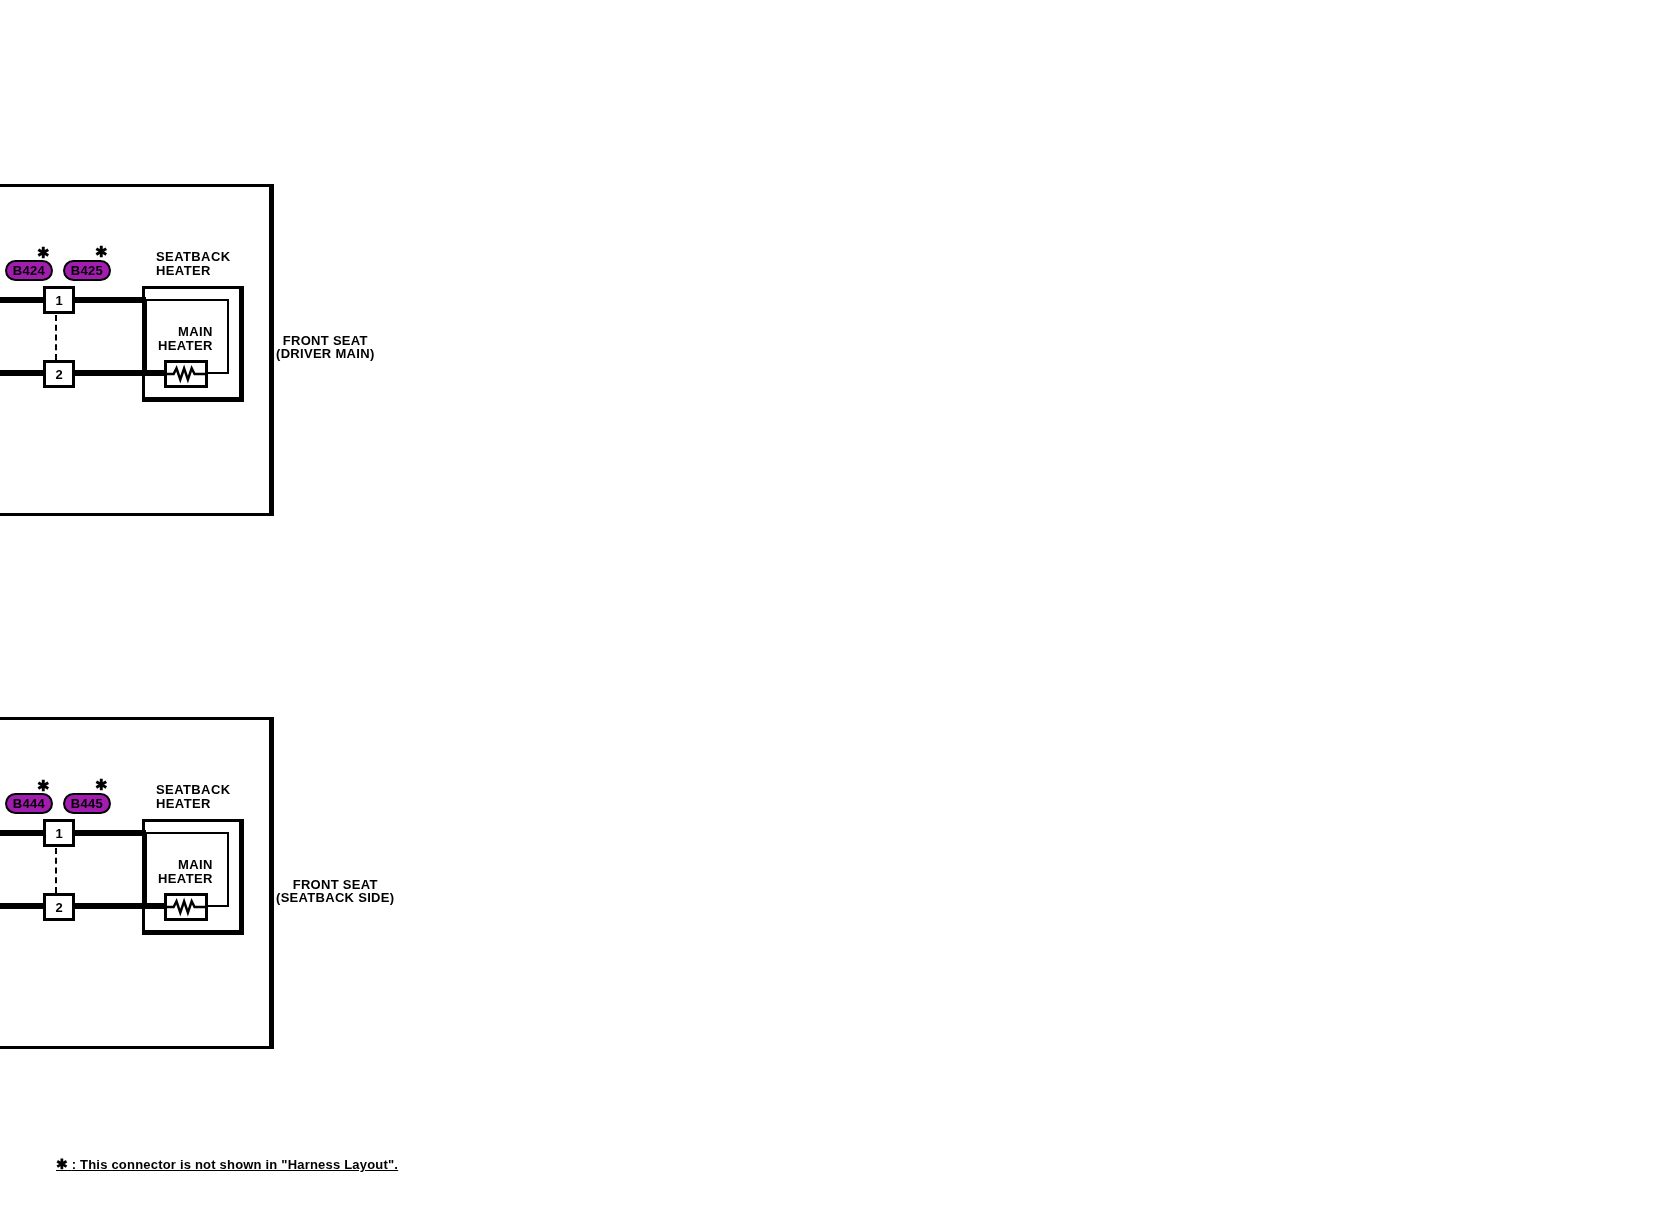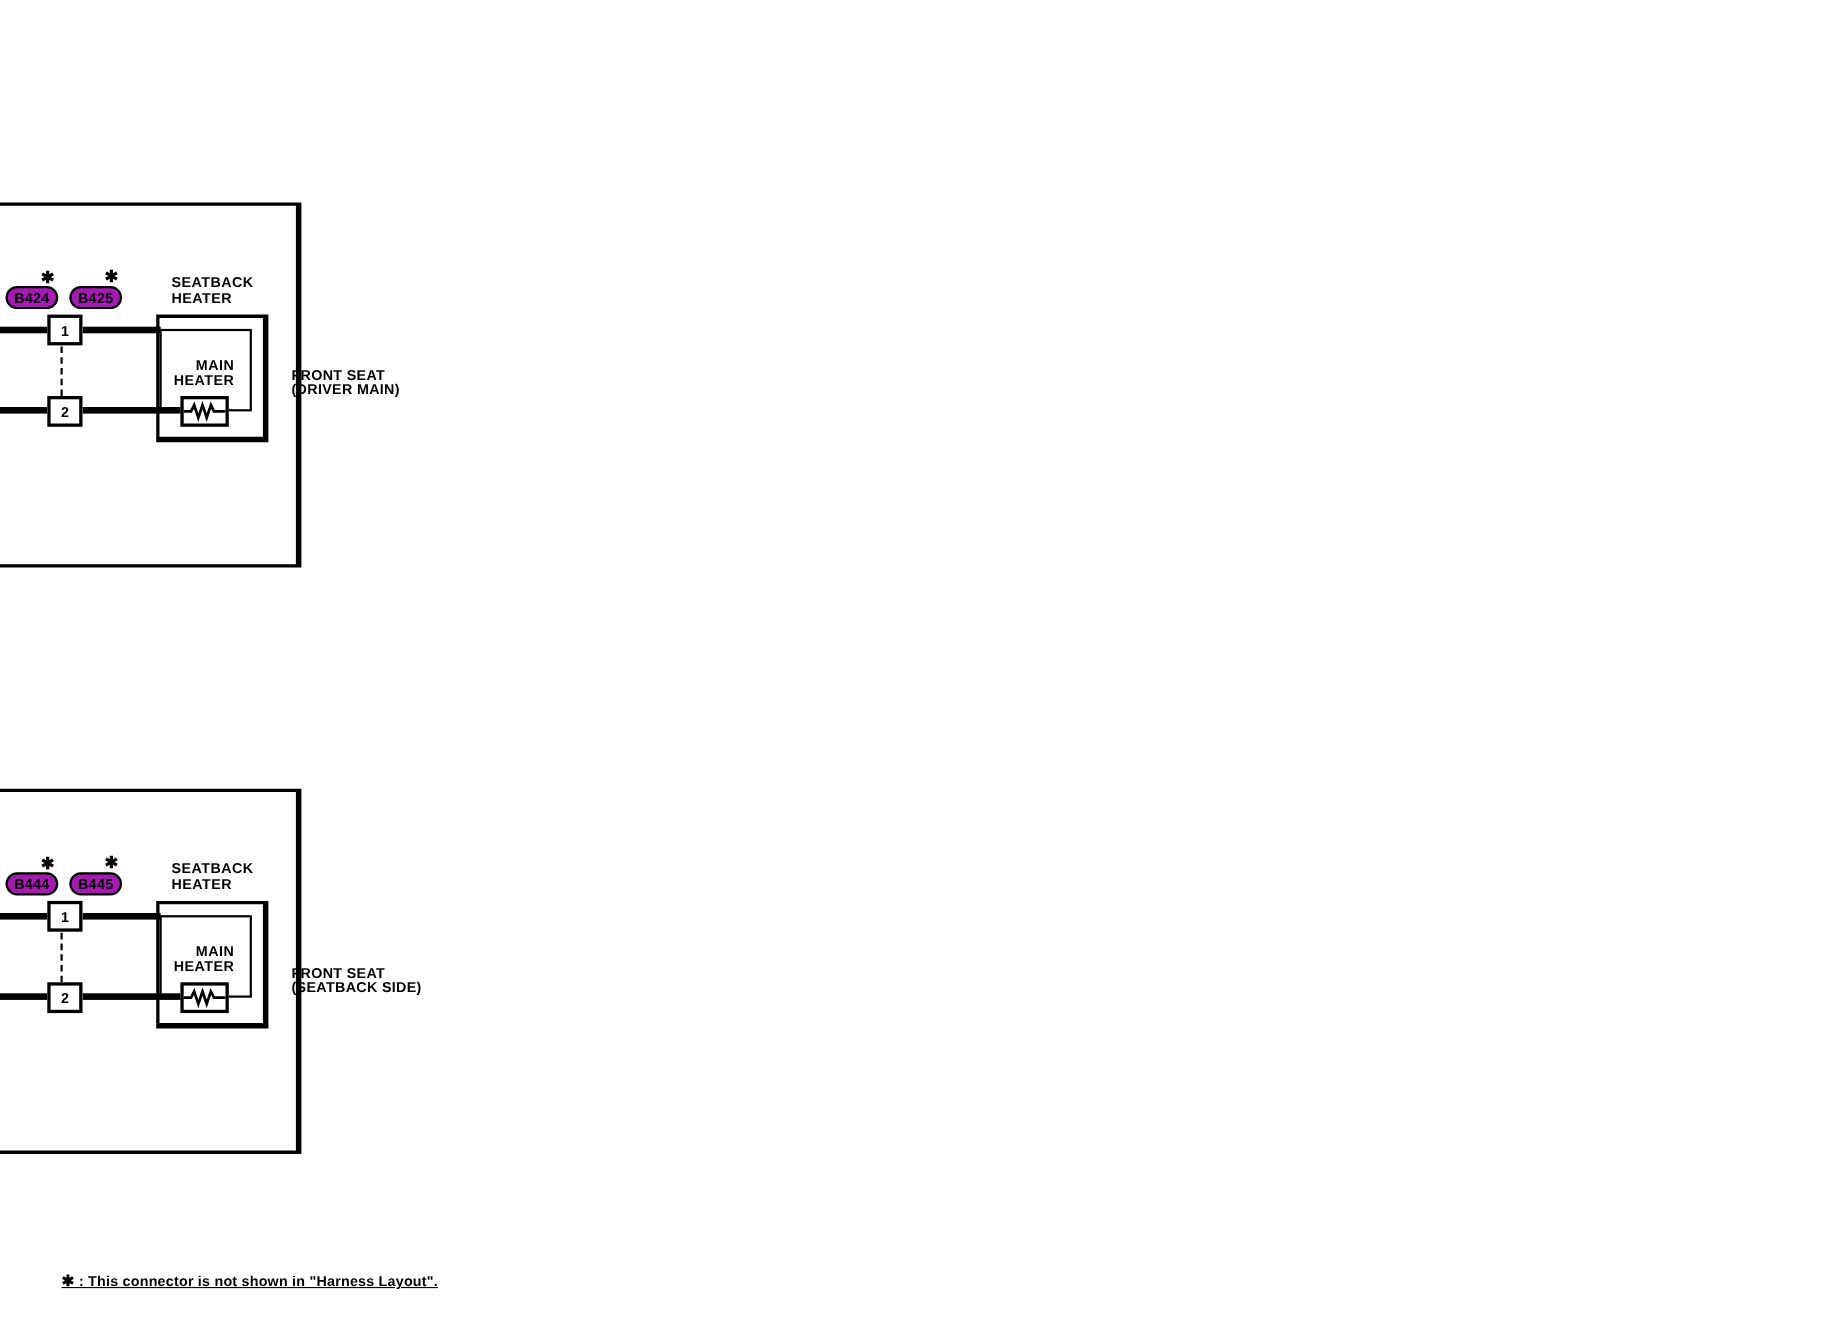--- a/index.html
+++ b/index.html
@@ -83,22 +83,22 @@
   
   .resistor-box {
     position:absolute; left:164px; top:360px; width:44px; height:28px;
     border:3px solid #000; background:#fff; z-index:4;
     display:flex; align-items:center; justify-content:center;
   }
   .resistor-box svg { display:block; }
 
   
   .seat-label {
-    position:absolute; left:265px; top:334px; font-size:13px;
-    line-height:13px; letter-spacing:0.3px; white-space:nowrap; z-index:3;
+    position:absolute; left:276px; top:334px; font-size:13px;
+    line-height:13px; letter-spacing:0.3px; white-space:nowrap; z-index:3;text-align:center;
   }
   .seat-label span { display:block; }
   .diagram--second .seat-label { top:345px; }
 
   
   .footnote {
     position:absolute; left:56px; top:1156px; font-size:13px;
     letter-spacing:0.2px; white-space:nowrap;text-decoration:underline;
   }
   .footnote .star { font-size:14px; }

